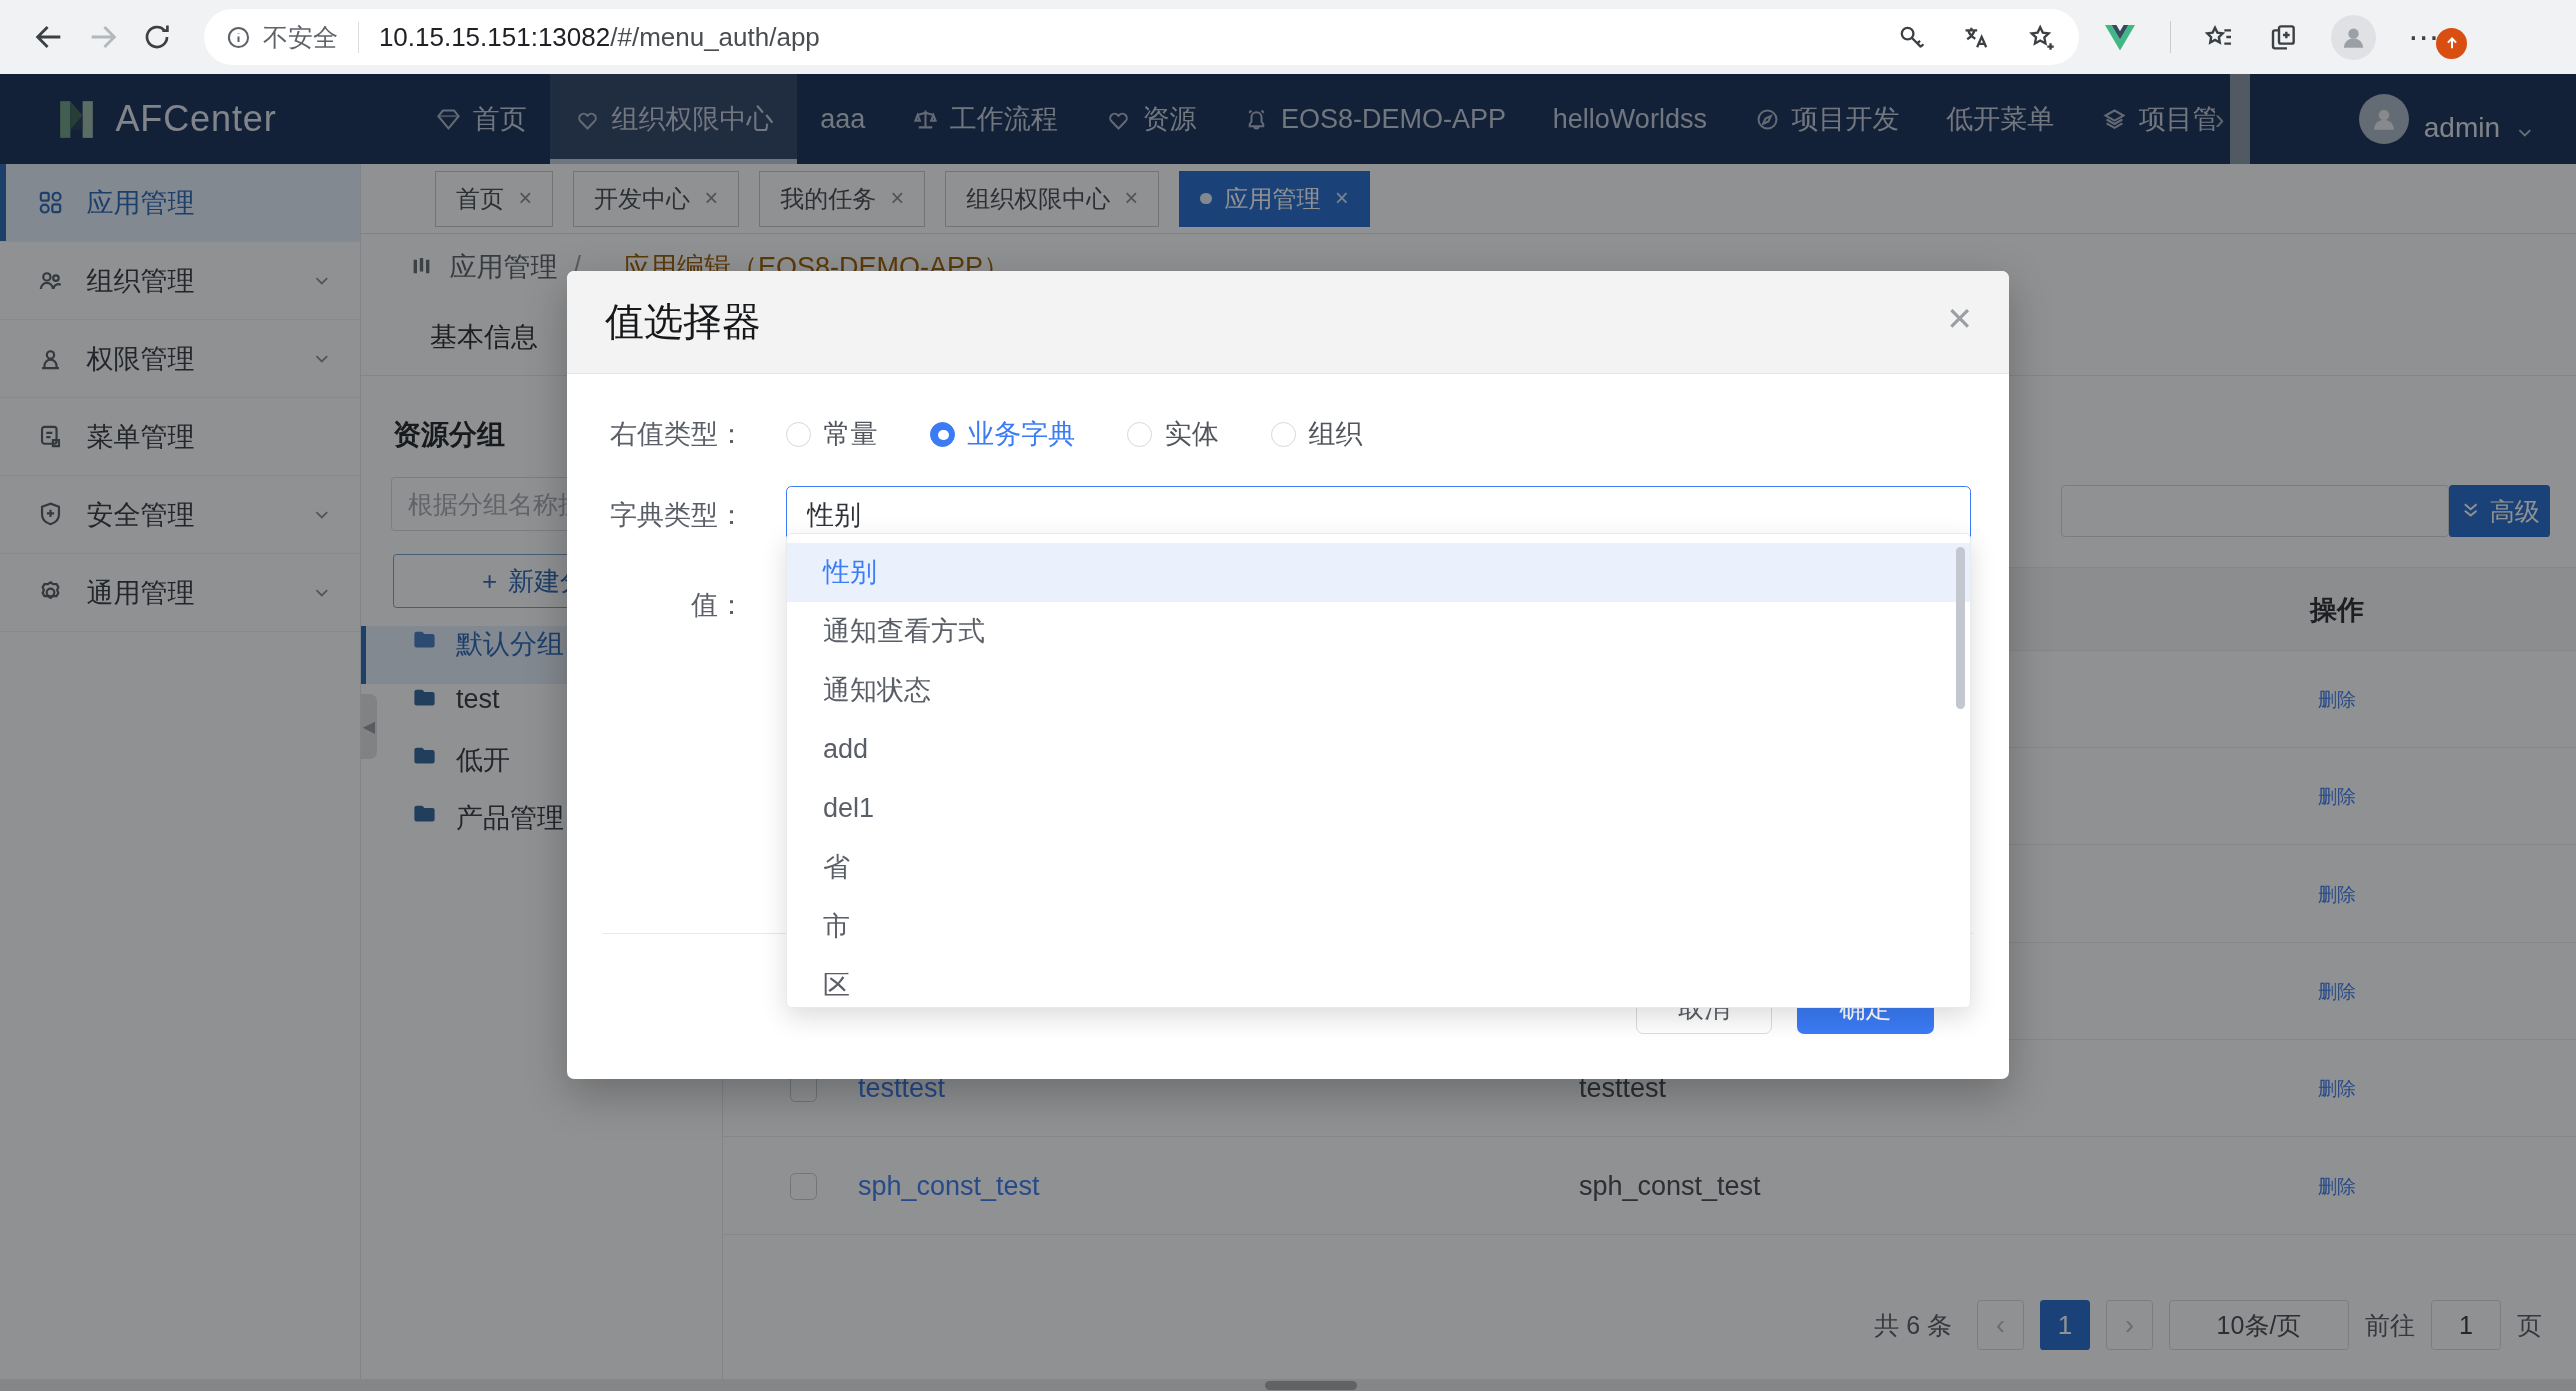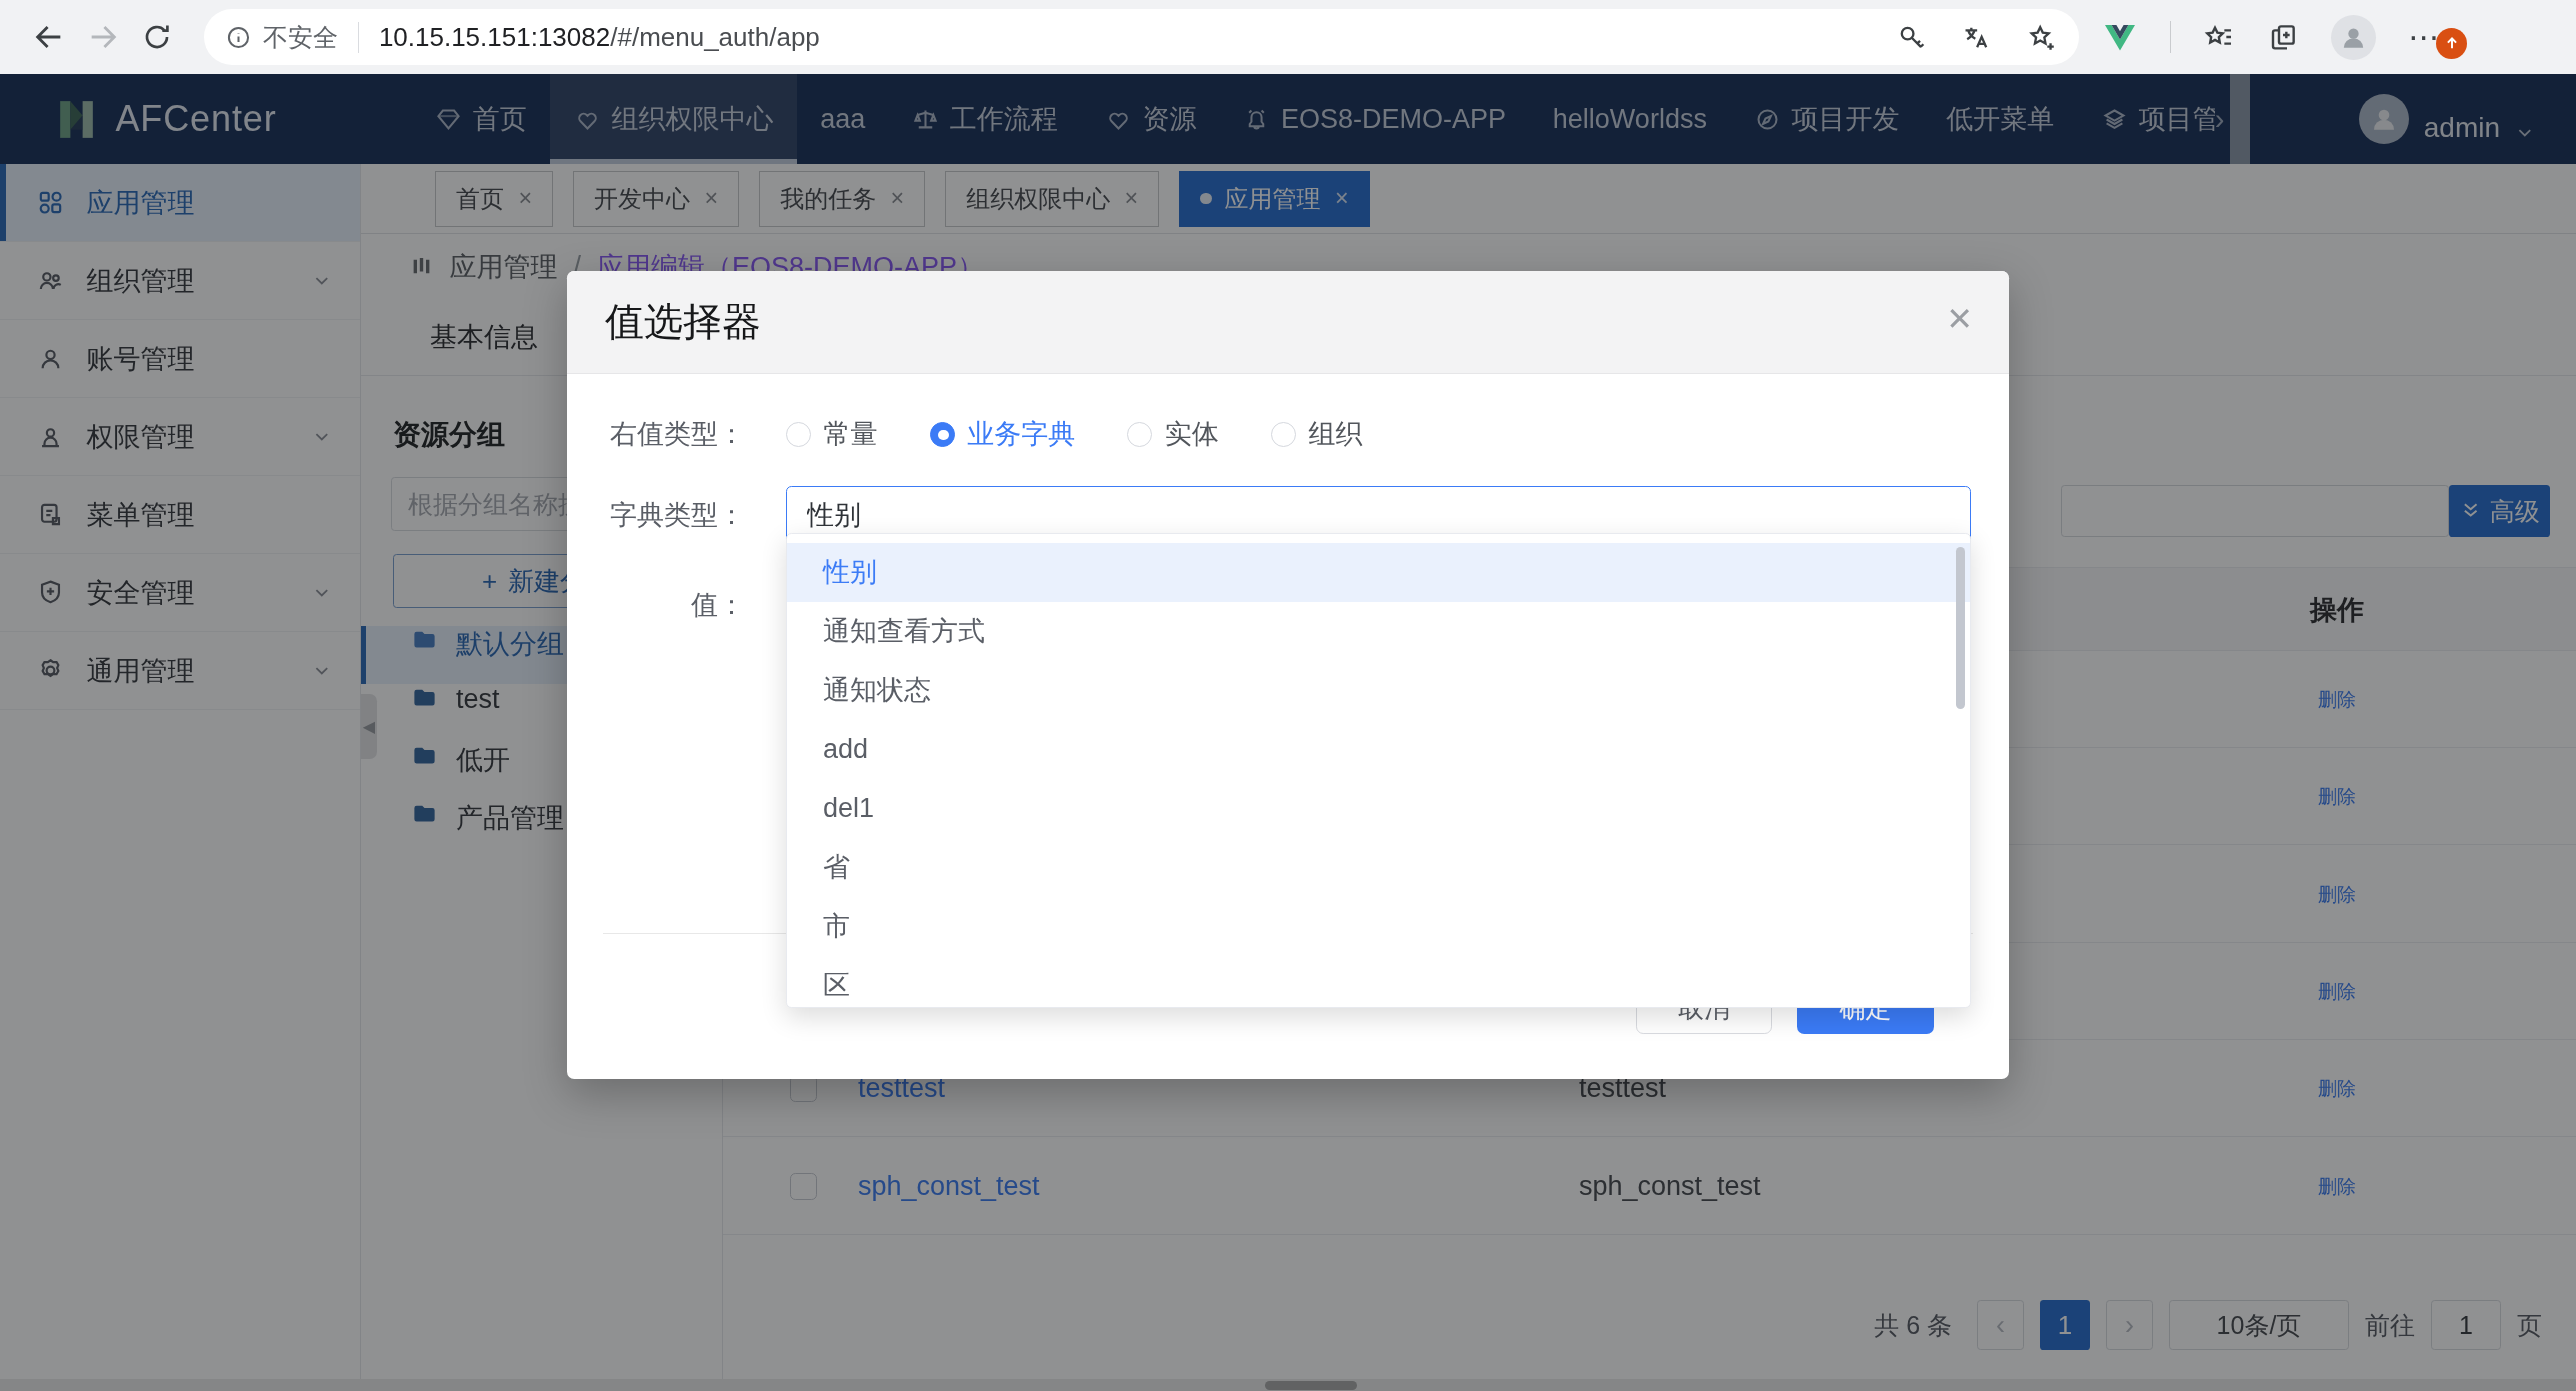--- a/index.html
+++ b/index.html
@@ -64,21 +64,21 @@
     margin-right:20px; font-size:24px; color:#4a4d52; background:#fff; cursor:pointer; }
   .wtab .x { margin-left:14.4px; color:#8b8e94; font-size:23.4px; }
   .wtab.active { background:#2a70d0; border-color:#2a70d0; color:#fff; }
   .wtab.active .x { color:#d9e4f5; }
   .wtab .dot { width:11.7px; height:11.7px; border-radius:50%; background:#e8eef8; margin-right:12.6px; }
 
   .bc-row { height:65px; background:#fff; display:flex; align-items:center; padding-left:47px; flex:0 0 auto; }
   .bc-icon { color:#6a6d72; }
   .bc-a { font-size:27px; color:#5f6368; margin-left:14.4px; }
   .bc-sep { font-size:27px; color:#9aa0a6; margin:0 16px; }
-  .bc-b { font-size:27px; color:#8b5cf6; }
+  .bc-b { font-size:27px; color:#a16207;margin-left:26px; }
 
   .content { flex:1; display:flex; flex-direction:column; min-height:0; }
   .info-bar { height:77px; border-bottom:0.9px solid #e8eaed; display:flex; align-items:center; padding-left:69px; flex:0 0 auto; }
   .info-bar .lbl { font-size:27px; color:#303236; }
 
   .content-row { flex:1; display:flex; min-height:0; }
   .group-panel { width:362px; border-right:0.9px solid #e6e8eb; position:relative; flex:0 0 auto; }
   .gp-title { margin:40px 0 0 32px; font-size:28px; font-weight:bold; color:#26282b; }
   .gp-search { position:absolute; left:30px; top:101px; width:323px; height:54px; border:0.9px solid #d9dce1; border-radius:3.6px;
     font-size:25px; color:#3a3d42; padding-left:16px; outline:none; background:#fff; }
@@ -337,27 +337,20 @@
             <circle cx="16.5" cy="10" r="2.3"></circle>
             <path d="M4 19a5 5 0 0 1 10 0M14.5 19a4 4 0 0 1 6-3.4"></path>
           </svg>
         <span class="sl">组织管理</span>
         <svg class="sc" width="21.6" height="21.6" viewBox="0 0 24 24" fill="none" stroke="currentColor" stroke-width="2">
             <path d="m6 9 6 6 6-6"></path>
           </svg>
       </div>
       <div class="side-item">
         <svg class="si" width="29" height="29" viewBox="0 0 24 24" fill="none" stroke="currentColor" stroke-width="1.8">
-            <circle cx="12" cy="9" r="3.4"></circle>
-            <path d="M5.5 20a6.5 6.5 0 0 1 13 0"></path>
-          </svg>
-        <span class="sl">账号管理</span>
-      </div>
-      <div class="side-item">
-        <svg class="si" width="29" height="29" viewBox="0 0 24 24" fill="none" stroke="currentColor" stroke-width="1.8">
             <circle cx="12" cy="9" r="3"></circle>
             <path d="M7 20v-2a5 5 0 0 1 10 0v2zM5 20h14"></path>
           </svg>
         <span class="sl">权限管理</span>
         <svg class="sc" width="21.6" height="21.6" viewBox="0 0 24 24" fill="none" stroke="currentColor" stroke-width="2">
             <path d="m6 9 6 6 6-6"></path>
           </svg>
       </div>
       <div class="side-item">
         <svg class="si" width="29" height="29" viewBox="0 0 24 24" fill="none" stroke="currentColor" stroke-width="1.8">

